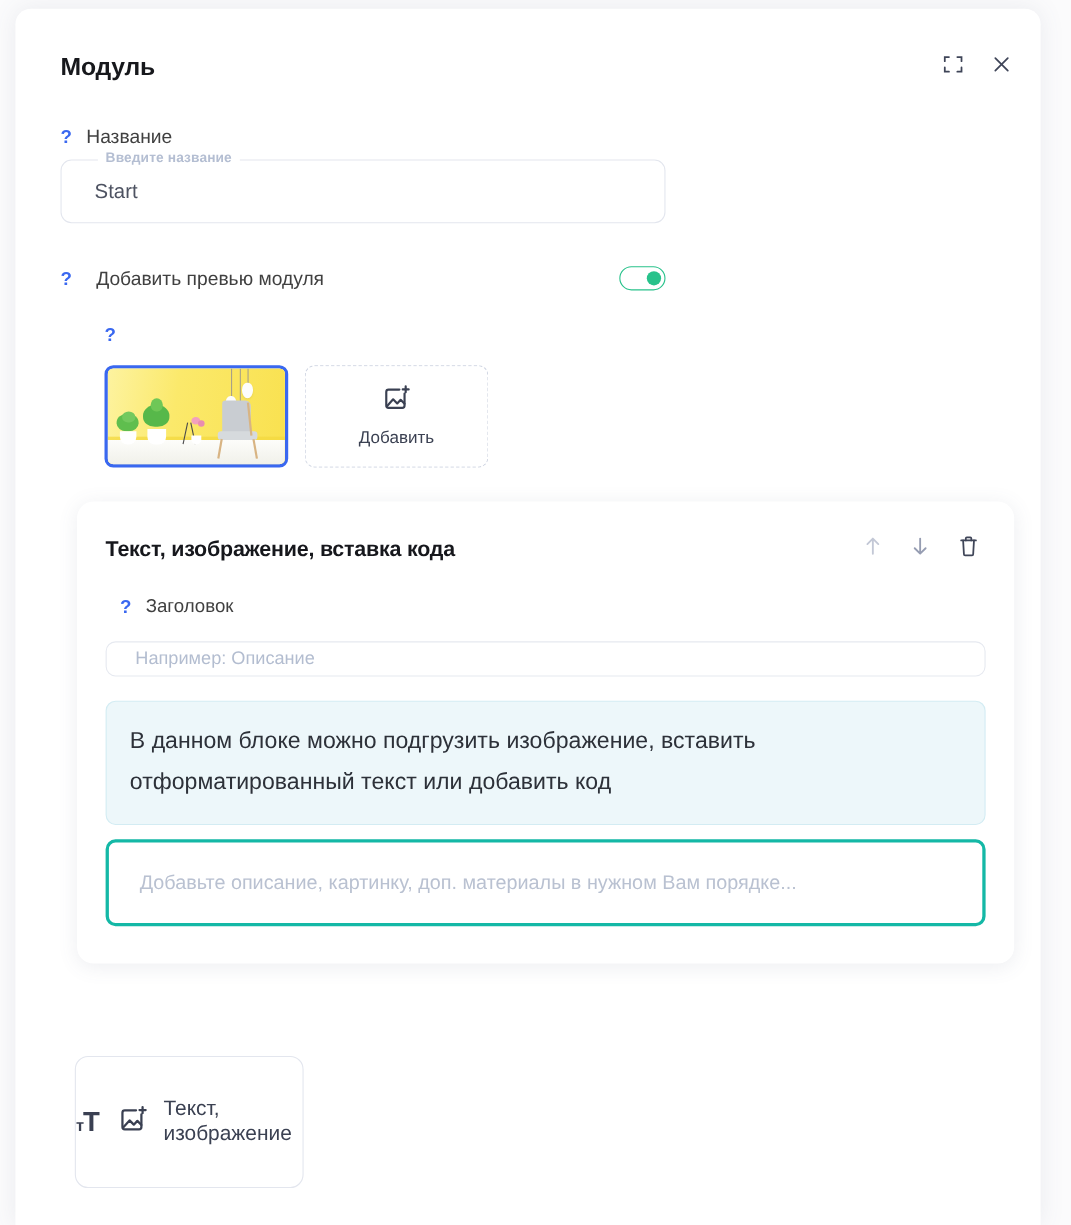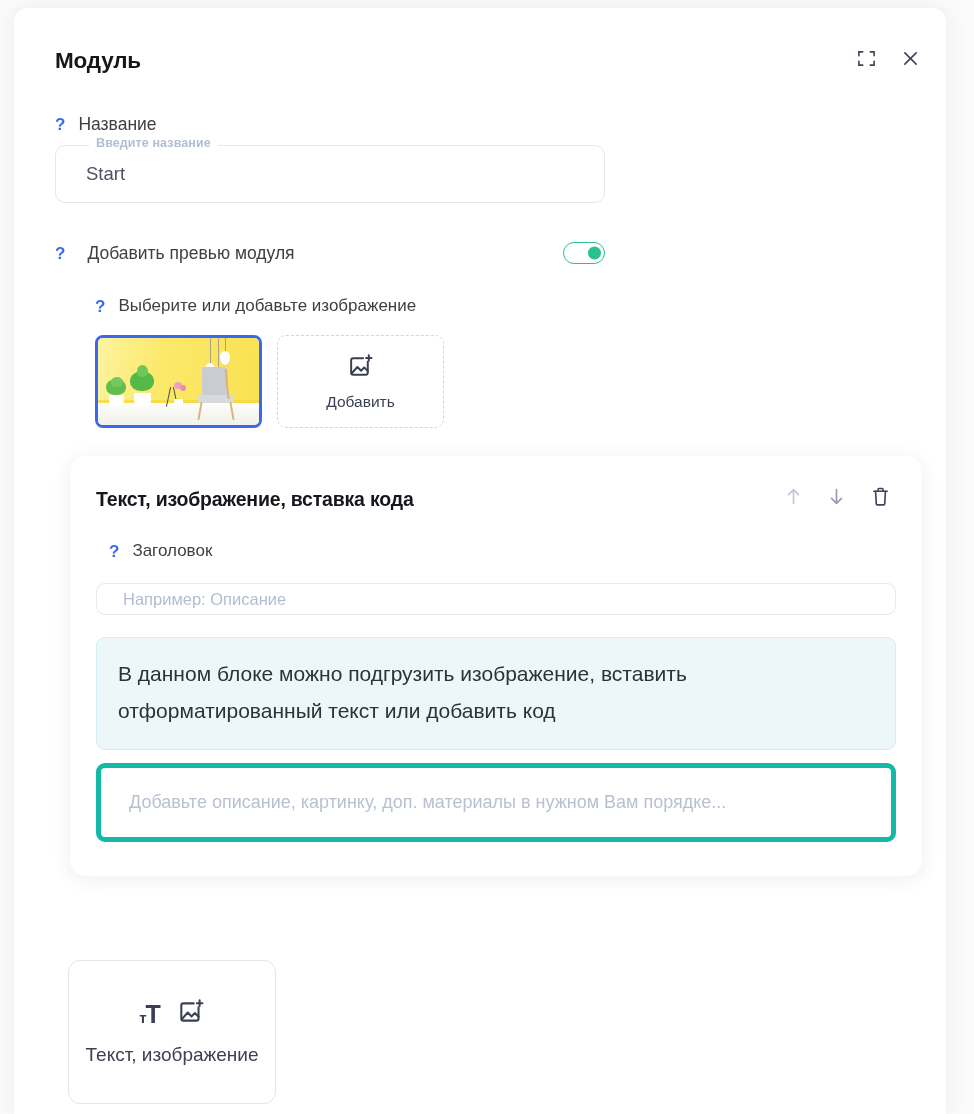--- a/index.html
+++ b/index.html
@@ -290,42 +290,42 @@
     border-radius: 9px;
     padding: 17px 21px;
     font-size: 16.5px;
     color: #3d4048;
   }
   .warn-box b { color: #f3352f; font-weight: 700; }
 
   .desc-box {
     margin-top: 13px;
     height: 79px;
-    border: 5px solid #14b8a6;
+    border: 3px solid #14b8a6;
     border-radius: 9px;
     display: flex;
     align-items: center;
     padding: 0 28px;
     background: #fff;
   }
   .desc-box .ph {
     font-size: 18px;
     color: #b9c1d1;
   }
 
   
   .add-block {
     position: absolute;
     left: 54px; top: 952px;
-    width: 208px; height: 144px;
+    width: 208px; height: 120px;
     border: 1px solid #e3e6ee;
     border-radius: 12px;
     background: #fff;
     display: flex;
-    flex-direction: column;
+    flex-direction: row;
     align-items: center;
     justify-content: center;
     gap: 14px;
     cursor: pointer;
   }
   .add-block .icons { display: flex; align-items: center; gap: 17px; color: #3a4052; }
   .add-block .lbl { font-size: 19px; color: #3b4152; }
   .tT {
     font-size: 25px;
     font-weight: 700;
@@ -376,21 +376,20 @@
       </div>
       <div class="switch">
         <div class="knob"></div>
       </div>
     </div>
   </div>
 
   <div class="sec-images">
     <div class="help-row">
       <span class="qmark">?</span>
-      <span class="help-label">Выберите или добавьте изображение</span>
     </div>
     <div class="thumbs">
 
       <div class="thumb">
         <div class="room">
           <div class="wallgrad"></div>
           <div class="baseboard"></div>
           <div class="floor"></div>
 
           <div class="lampcord" style="left:112px;height:26px;"></div>

